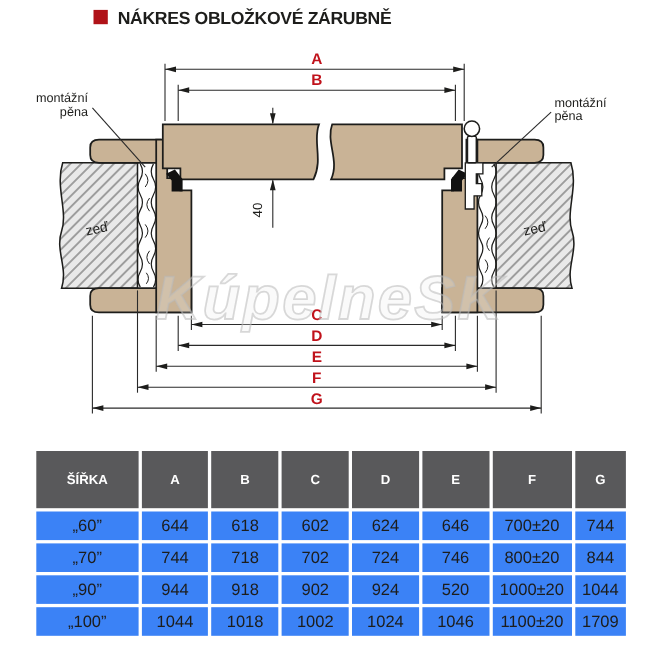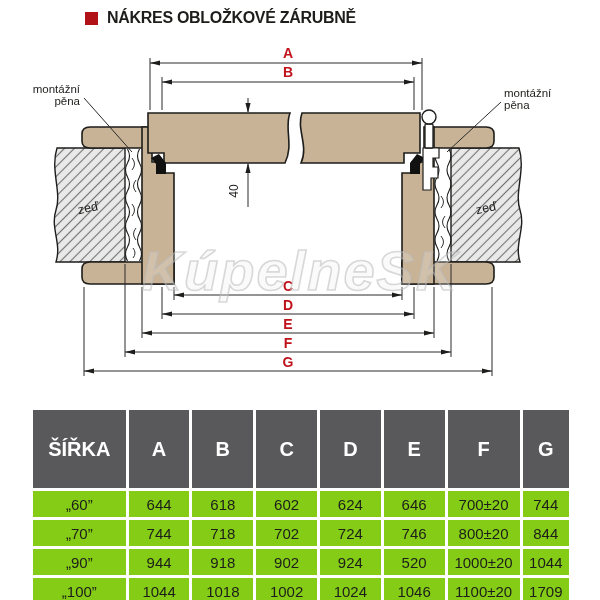--- a/index.html
+++ b/index.html
@@ -3,21 +3,21 @@
 <meta charset="utf-8">
 <style>
   html,body{margin:0;padding:0;}
   body{
     width:600px;height:600px;position:relative;overflow:hidden;
     background:#ffffff;font-family:"Liberation Sans","DejaVu Sans",sans-serif;
     -webkit-font-smoothing:antialiased;
   }
   
   .title-bar{
-    position:absolute;left:85px;top:9px;display:flex;align-items:center;gap:9px;
+    position:absolute;left:85px;top:9px;display:flex;align-items:flex-start;gap:9px;
   }
   .title-bullet{width:13px;height:13px;flex:0 0 13px;}
   .title-text{
     font-size:16px;font-weight:700;letter-spacing:-0.3px;color:#1d1d1b;
     white-space:nowrap;
   }
   
   svg#diagram{position:absolute;left:0;top:0;}
   .dim-letter{font-size:14px;font-weight:700;font-family:"Liberation Sans",sans-serif;}
   .note-label{font-size:11.5px;fill:#1d1d1b;font-family:"Liberation Sans",sans-serif;}
@@ -31,25 +31,25 @@
     -webkit-text-stroke:1.6px rgba(185,185,185,0.55);
     pointer-events:none;white-space:nowrap;z-index:5;
     font-family:"Liberation Sans",sans-serif;
   }
   
   table#dim-table{
     position:absolute;left:30px;top:407px;width:542px;
     border-collapse:separate;border-spacing:3px;table-layout:fixed;z-index:6;
   }
   #dim-table th{
-    background:#59595b;color:#ffffff;font-size:20px;font-weight:700;
-    height:52px;text-align:center;vertical-align:middle;padding:13px;
+    background:#59595b;color:#ffffff;font-size:12px;font-weight:700;
+    height:52px;text-align:center;vertical-align:middle;padding:0;
   }
   #dim-table td{
-    background:#84cc16;color:#1d1d1b;font-size:15px;font-weight:400;
+    background:#3b82f6;color:#1d1d1b;font-size:15px;font-weight:400;
     height:26px;text-align:center;vertical-align:middle;padding:0;
   }
   col.c-sirka{width:18%;} col.c-std{width:11.8%;} col.c-f{width:14%;} col.c-g{width:9%;}
 </style>
 </head>
 <body>
 
 <div class="title-bar">
   <div class="title-bullet" style="background:#b01218;"></div>
   <div class="title-text">NÁKRES OBLOŽKOVÉ ZÁRUBNĚ</div>

